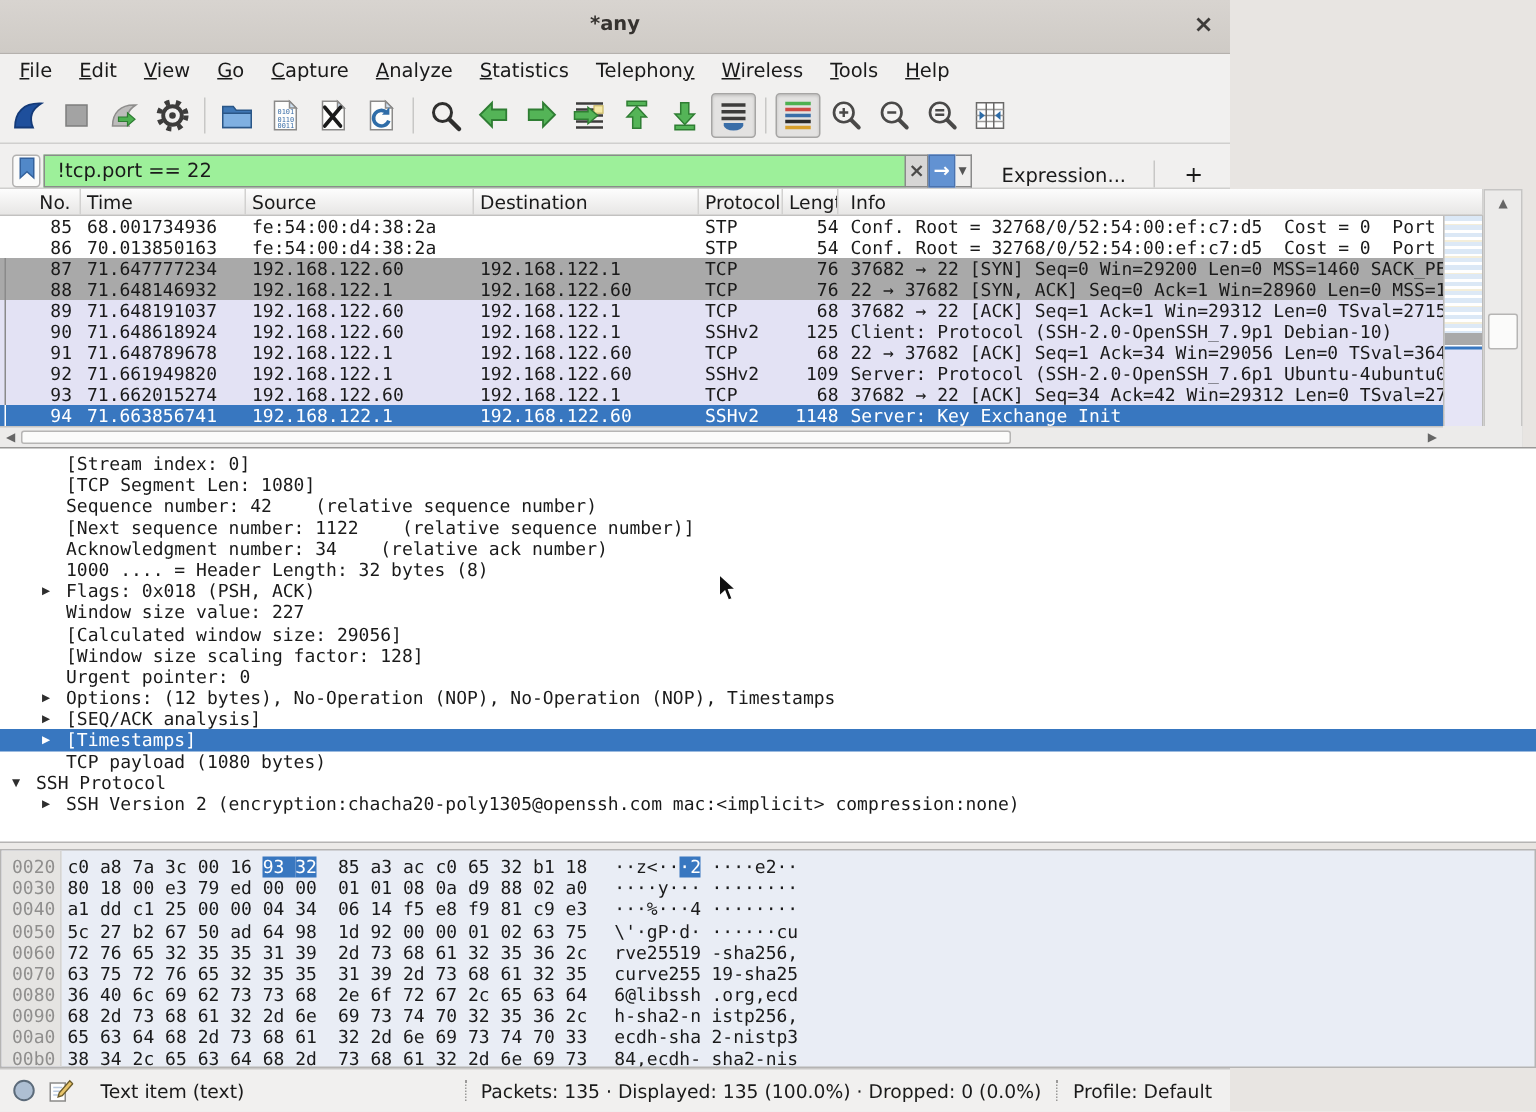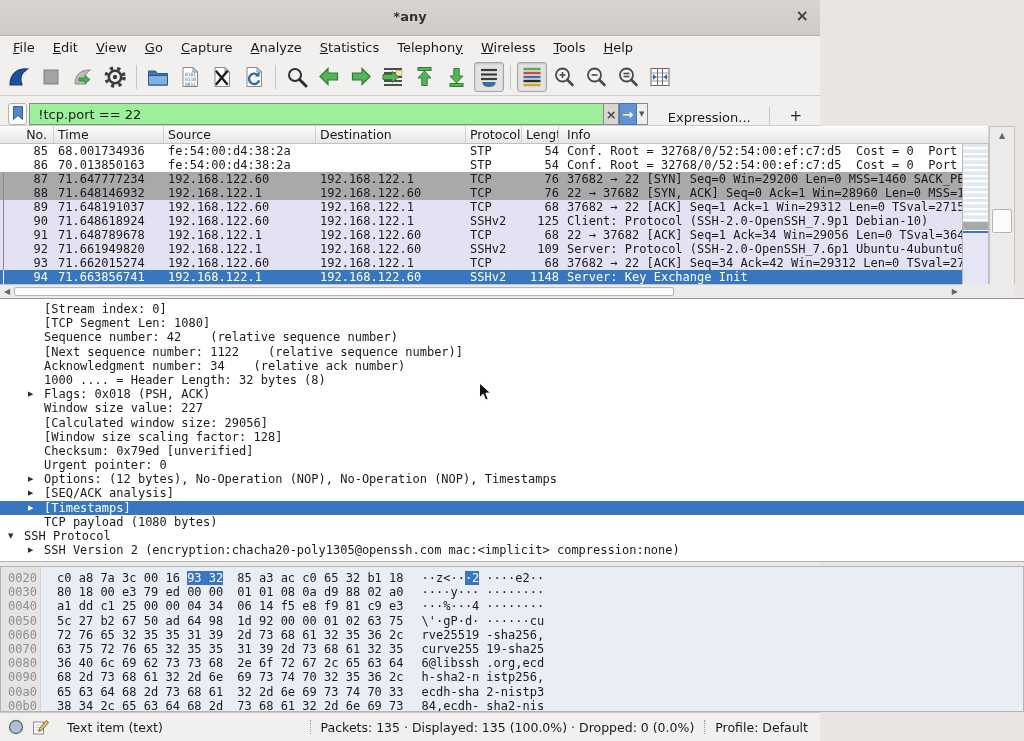--- a/index.html
+++ b/index.html
@@ -107,23 +107,23 @@
   .drow.selected .darrow { color:#fff; }
 
   .splitter { position:absolute; left:0; top:562px; width:100%; height:4px; background:#eceae8; }
 
   
   .hexpane { position:absolute; left:0; top:566px; width:1024px; height:146px;
     background:var(--hex-bg,#e9edf5); border:1px solid #b5b4b3; overflow:hidden;
     font-family:"DejaVu Sans Mono","Liberation Mono",monospace; font-size:12px; padding-top:4px; }
   .hexoffbg { position:absolute; left:0; top:0; bottom:0; width:40px;
     background:var(--hex-offset-bg,#e5e4e2); border-right:1px solid #d5d4d2; }
-  .hexrow { position:relative; display:flex; height:14.2px; line-height:14.2px; white-space:pre; }
+  .hexrow { position:relative; display:flex; height:14.2px; line-height:14.2px; white-space:pre;align-items:flex-end; }
   .hoff { flex:0 0 40px; padding-left:7px; color:#8f8e8d; position:relative; z-index:1; }
-  .hg1 { margin-left:16px; } .hg2 { margin-left:14px; }
+  .hg1 { margin-left:4px; } .hg2 { margin-left:14px; }
   .ha1 { margin-left:18px; } .ha2 { margin-left:7px; }
   .hl { background:var(--accent,#3877c0); color:#fff; }
 
   
   .statusbar { position:absolute; left:0; top:712px; width:100%; height:29px; background:var(--chrome-bg,#f1f0ef);
     border-top:1px solid #c9c8c7; display:flex; align-items:center; padding:0 8px; font-size:12.5px; }
   .sb-expert { margin-right:8px; display:flex; }
   .sb-edit { margin-right:18px; display:flex; }
   .sb-spacer { flex:1; }
   .sb-dot { width:1px; height:14px; border-left:1px dotted #9a9998; margin:0 10px; }
@@ -417,21 +417,20 @@
       <div class="drow"><span class="dspacer" style="width: 28px;"></span><span class="darrow"></span><span class="dtext">[Stream index: 0]</span></div>
       <div class="drow"><span class="dspacer" style="width: 28px;"></span><span class="darrow"></span><span class="dtext">[TCP Segment Len: 1080]</span></div>
       <div class="drow"><span class="dspacer" style="width: 28px;"></span><span class="darrow"></span><span class="dtext">Sequence number: 42    (relative sequence number)</span></div>
       <div class="drow"><span class="dspacer" style="width: 28px;"></span><span class="darrow"></span><span class="dtext">[Next sequence number: 1122    (relative sequence number)]</span></div>
       <div class="drow"><span class="dspacer" style="width: 28px;"></span><span class="darrow"></span><span class="dtext">Acknowledgment number: 34    (relative ack number)</span></div>
       <div class="drow"><span class="dspacer" style="width: 28px;"></span><span class="darrow"></span><span class="dtext">1000 .... = Header Length: 32 bytes (8)</span></div>
       <div class="drow"><span class="dspacer" style="width: 28px;"></span><span class="darrow">▶</span><span class="dtext">Flags: 0x018 (PSH, ACK)</span></div>
       <div class="drow"><span class="dspacer" style="width: 28px;"></span><span class="darrow"></span><span class="dtext">Window size value: 227</span></div>
       <div class="drow"><span class="dspacer" style="width: 28px;"></span><span class="darrow"></span><span class="dtext">[Calculated window size: 29056]</span></div>
       <div class="drow"><span class="dspacer" style="width: 28px;"></span><span class="darrow"></span><span class="dtext">[Window size scaling factor: 128]</span></div>
-      <div class="drow"><span class="dspacer" style="width: 28px;"></span><span class="darrow"></span><span class="dtext">Checksum: 0x79ed [unverified]</span></div>
       <div class="drow"><span class="dspacer" style="width: 28px;"></span><span class="darrow"></span><span class="dtext">Urgent pointer: 0</span></div>
       <div class="drow"><span class="dspacer" style="width: 28px;"></span><span class="darrow">▶</span><span class="dtext">Options: (12 bytes), No-Operation (NOP), No-Operation (NOP), Timestamps</span></div>
       <div class="drow"><span class="dspacer" style="width: 28px;"></span><span class="darrow">▶</span><span class="dtext">[SEQ/ACK analysis]</span></div>
       <div class="drow selected"><span class="dspacer" style="width: 28px;"></span><span class="darrow">▶</span><span class="dtext">[Timestamps]</span></div>
       <div class="drow"><span class="dspacer" style="width: 28px;"></span><span class="darrow"></span><span class="dtext">TCP payload (1080 bytes)</span></div>
       <div class="drow"><span class="dspacer" style="width: 8px;"></span><span class="darrow">▼</span><span class="dtext">SSH Protocol</span></div>
       <div class="drow"><span class="dspacer" style="width: 28px;"></span><span class="darrow">▶</span><span class="dtext">SSH Version 2 (encryption:chacha20-poly1305@openssh.com mac:&lt;implicit&gt; compression:none)</span></div>
     </div>
 
   <div class="splitter"></div>

